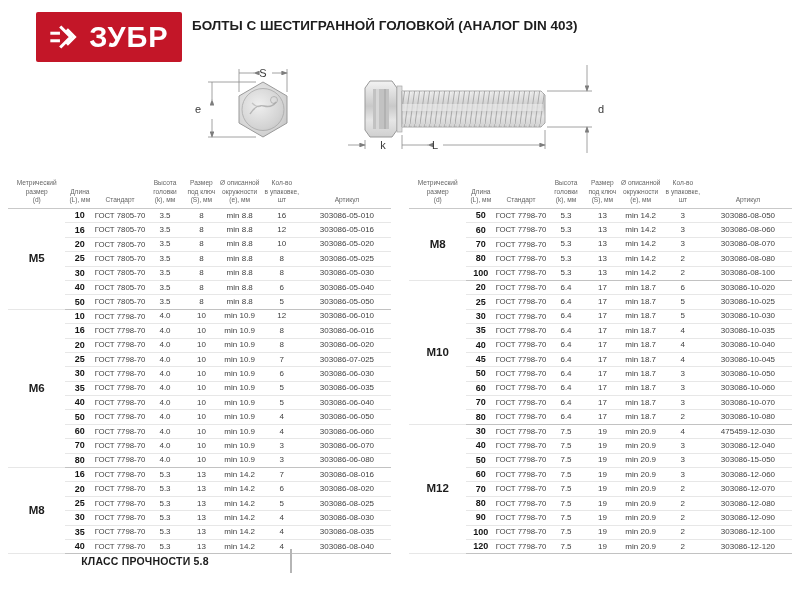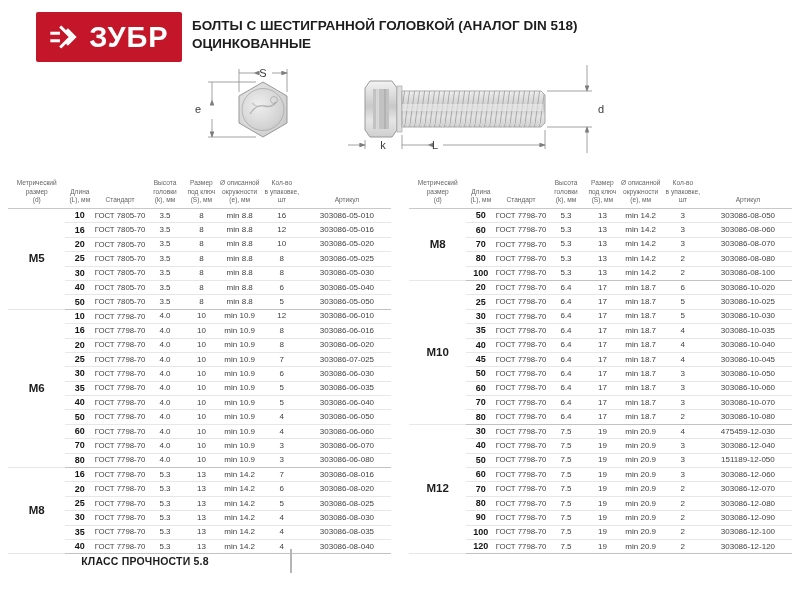--- a/index.html
+++ b/index.html
@@ -60,22 +60,21 @@
       <path d="M3,14 h7"></path>
       <path d="M3,22 h7"></path>
       <path d="M13,8 L23,18 L13,28"></path>
       <path d="M20,11 L27,18 L20,25"></path>
     </g>
   </svg>
   <span class="logo-text">ЗУБР</span>
 </div>
 
 <div class="title">
-  <div>БОЛТЫ С ШЕСТИГРАННОЙ ГОЛОВКОЙ (АНАЛОГ DIN 518)</div>
-  <div>ОЦИНКОВАННЫЕ</div>
+  <div>БОЛТЫ С ШЕСТИГРАННОЙ ГОЛОВКОЙ (АНАЛОГ DIN 403)</div>
 </div>
 
 <div class="drawing">
   <svg width="430" height="122" viewBox="0 0 430 122">
     <defs>
       <linearGradient id="metalV" x1="0" y1="0" x2="0" y2="1">
         <stop offset="0" stop-color="#f3f3f3"></stop>
         <stop offset="0.45" stop-color="#c9c9c9"></stop>
         <stop offset="0.7" stop-color="#e6e6e6"></stop>
         <stop offset="1" stop-color="#cfcfcf"></stop>
@@ -604,21 +603,21 @@
           <td class="c-num">3</td>
           <td class="c-art">303086-12-040</td>
         </tr>
         <tr>
           <td class="c-len">50</td>
           <td class="c-std">ГОСТ 7798-70</td>
           <td class="c-num">7.5</td>
           <td class="c-num">19</td>
           <td class="c-num">min 20.9</td>
           <td class="c-num">3</td>
-          <td class="c-art">151189-12-050</td>
+          <td class="c-art">303086-15-050</td>
         </tr>
         <tr>
           <td class="c-len">60</td>
           <td class="c-std">ГОСТ 7798-70</td>
           <td class="c-num">7.5</td>
           <td class="c-num">19</td>
           <td class="c-num">min 20.9</td>
           <td class="c-num">3</td>
           <td class="c-art">303086-12-060</td>
         </tr>

